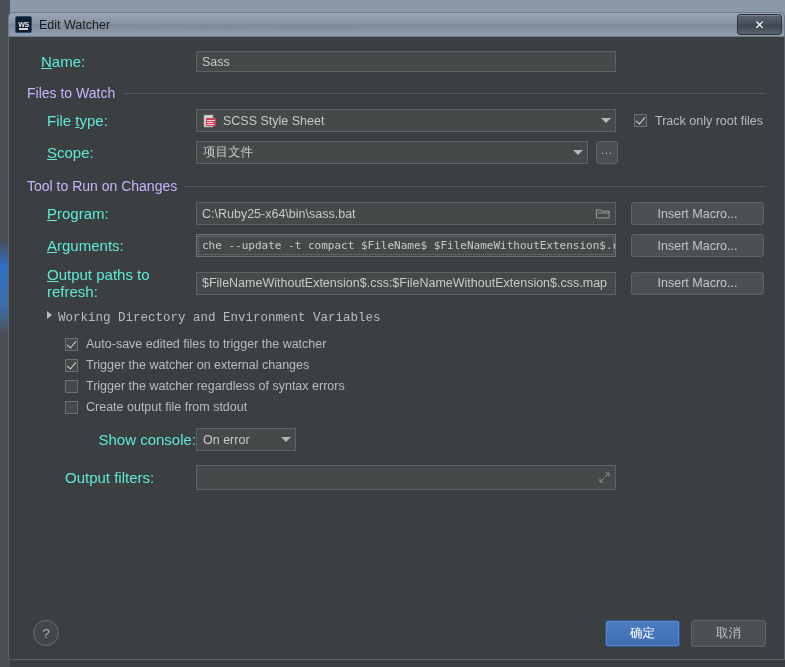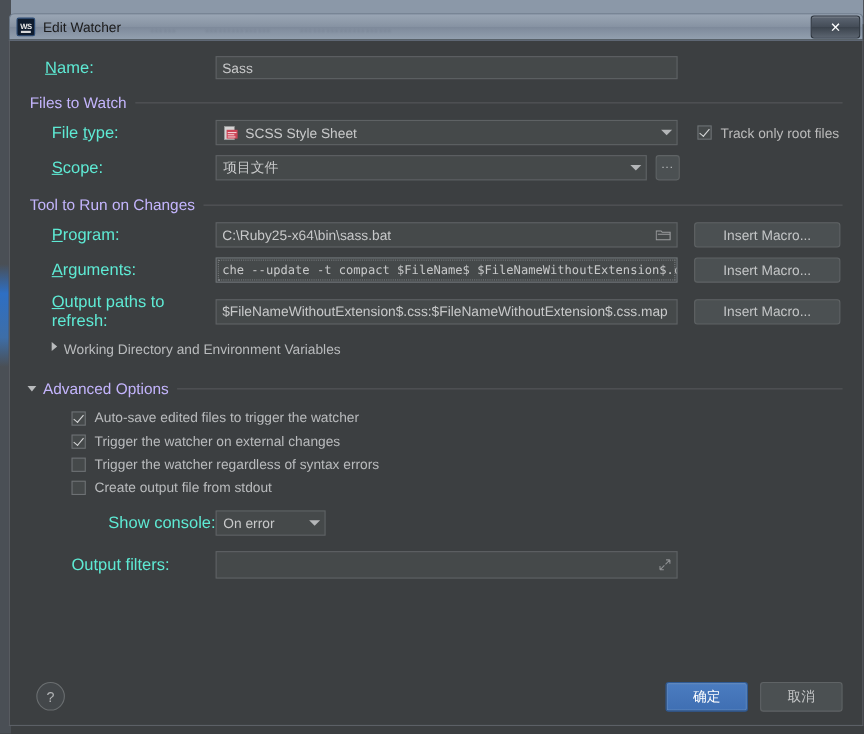--- a/index.html
+++ b/index.html
@@ -360,20 +360,21 @@
     font-size: 11px;
     letter-spacing: 0px;
   }
   .sub-link {
     display: flex;
     align-items: flex-start;
     padding-left: 26px;
     margin: 11px 0 0 0;
     font-size: 12.5px;
     color: #b9bbbd;
+    font-family: Liberation Mono, monospace;
   }
 </style>
 </head>
 <body>
 
 <div class="backdrop">
   <div class="backdrop-topbar"></div>
   <div class="backdrop-left-strip"></div>
 </div>
 
@@ -472,25 +473,20 @@
           <span>$FileNameWithoutExtension$.css:$FileNameWithoutExtension$.css.map</span>
         </div>
         <div class="btn insert-macro">Insert Macro...</div>
       </div>
 
       <div class="sub-link">
         <span class="tri-right"></span>
         <span>Working Directory and Environment Variables</span>
       </div>
 
-      <div class="group-header" style="margin-top:20px;margin-left:4px;">
-        <span class="tri-down"></span>
-        <span class="gtitle">Advanced Options</span>
-        <span class="gline"></span>
-      </div>
 
       <div style="margin-top:12px;">
         <div class="cbrow">
           <span class="cbox checked"></span>
           <span>Auto-save edited files to trigger the watcher</span>
         </div>
         <div class="cbrow">
           <span class="cbox checked"></span>
           <span>Trigger the watcher on external changes</span>
         </div>

